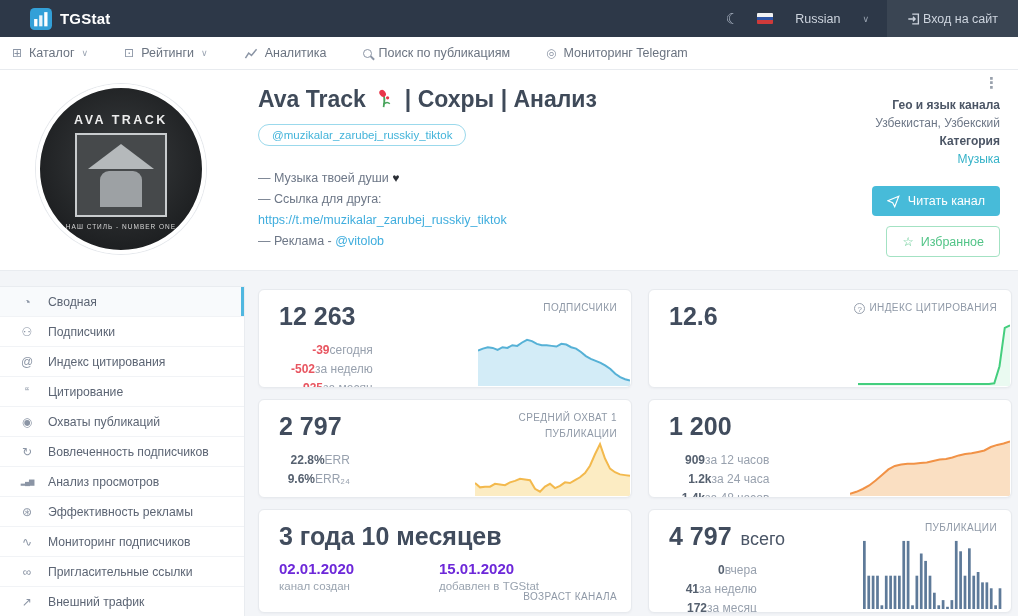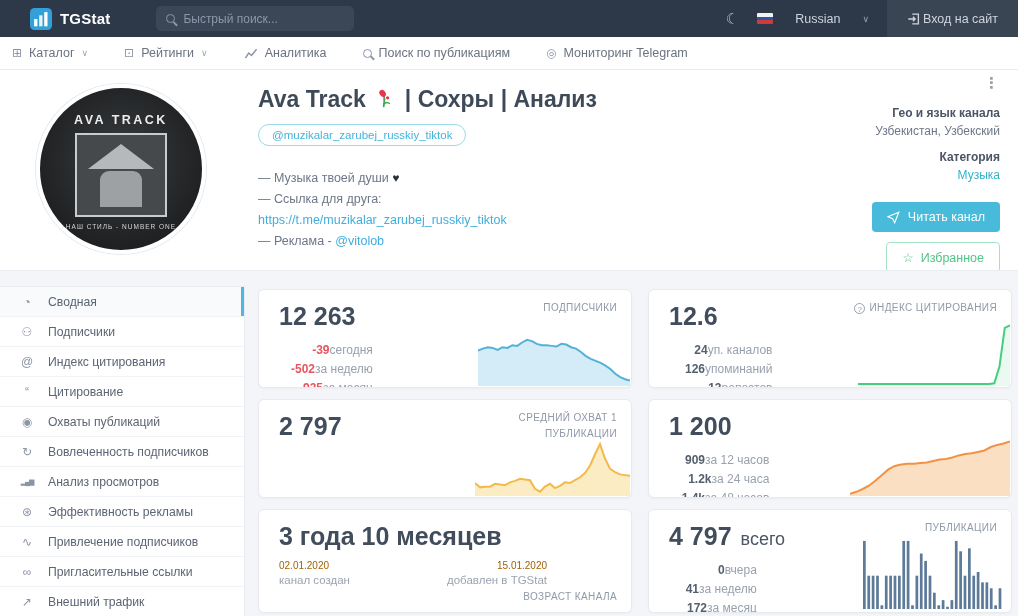--- a/index.html
+++ b/index.html
@@ -47,21 +47,21 @@
   .chan-title { display:flex; align-items:center; gap:9px; font-size:23px; font-weight:700; color:#3f4a59; }
   .pill { display:inline-block; margin-top:11px; border:1px solid #9bd9ec; color:#44b4da;
     border-radius:14px; padding:4px 13px; font-size:11.5px; cursor:pointer; }
   .desc { margin-top:22px; font-size:12.5px; color:#6d7787; line-height:1.68; }
   .desc a, .link { color:#41aede; text-decoration:none; cursor:pointer; }
   .heart { color:#2a2e35; font-size:12px; }
 
   .dots { position:absolute; right:18px; top:4px; color:#98a0ac; font-size:15px; font-weight:700;
     letter-spacing:1px; cursor:pointer; }
   .info-col { position:absolute; right:18px; top:24px; text-align:right; }
-  .meta-label { font-weight:700; color:#4b5565; font-size:12px; margin-top:12px; }
+  .meta-label { font-weight:700; color:#4b5565; font-size:12px; margin-top:4px; }
   .meta-value { color:#6d7787; font-size:12px; margin-top:4px; }
   .meta-value.teal { color:#35b2c8; cursor:pointer; }
   .read-btn { margin-top:20px; display:inline-flex; align-items:center; gap:8px; background:#47bbd9;
     color:#fff; border:none; border-radius:4px; padding:8px 15px; font-size:12.5px; cursor:pointer;
     font-family:inherit; }
   .fav-btn { margin-top:10px; display:inline-flex; align-items:center; gap:7px; background:#fff;
     color:#52c487; border:1px solid #a3e2c3; border-radius:4px; padding:7px 15px; font-size:12.5px;
     cursor:pointer; font-family:inherit; }
 
   
@@ -102,45 +102,41 @@
   .sl { color:#98a1ae; }
   .chart { position:absolute; overflow:hidden; }
   .chart svg { width:100%; height:100%; display:block; }
   .ch-sub   { right:1px; bottom:1px; width:152px; height:68px; }
   .ch-cit   { right:1px; bottom:1px; width:152px; height:66px; }
   .ch-reach { right:1px; bottom:1px; width:155px; height:72px; }
   .ch-ad    { right:1px; bottom:1px; width:160px; height:70px; }
   .ch-pub   { right:8px;  bottom:3px; width:140px; height:74px; }
 
   .date-col { position:absolute; top:50px; }
-  .d1 { left:20px; } .d2 { left:188px;text-align:right; }
-  .dv { font-size:10px; font-weight:400; color:#a16207; }
+  .d1 { left:20px; } .d2 { left:180px; }
+  .dv { font-size:15px; font-weight:700; color:#6d28d9; }
   .dl { font-size:11.5px; color:#9aa4b0; margin-top:3px; }
 
   .lens { position:relative; display:inline-block; width:9px; height:9px;
     border:1.5px solid currentColor; border-radius:50%; flex:none; }
   .lens::after { content:""; position:absolute; width:5px; height:1.5px; background:currentColor;
     transform:rotate(45deg); right:-4px; bottom:-2px; }
 </style>
 </head>
 <body>
 
 <div class="topbar">
   <div class="logo">
     <svg width="22" height="22" viewBox="0 0 24 24">
       <rect width="24" height="24" rx="5" fill="#33a0d8"></rect>
       <rect x="4.5" y="12" width="3.6" height="8" fill="#fff"></rect>
       <rect x="10" y="8" width="3.6" height="12" fill="#e8f4fb"></rect>
       <rect x="15.5" y="4.5" width="3.6" height="15.5" fill="#fff"></rect>
     </svg>
     <span class="logo-text">TGStat</span>
-  </div>
-  <div class="searchbox">
-    <span class="lens"></span>
-    <input placeholder="Быстрый поиск..." style="">
   </div>
   <div class="top-right">
     <span class="moon">☾</span>
     <span class="lang">
       <span class="flag"></span>
       <span>Russian</span>
       <span class="caret">∨</span>
     </span>
     <span class="login">
       <svg width="14" height="14" viewBox="0 0 16 16">
@@ -267,21 +263,21 @@
     <div class="side-item">
       <span class="si-ic blocks">▂▄▆</span>
       <span class="si-label">Анализ просмотров</span>
     </div>
     <div class="side-item">
       <span class="si-ic">⊛</span>
       <span class="si-label">Эффективность рекламы</span>
     </div>
     <div class="side-item">
       <span class="si-ic">∿</span>
-      <span class="si-label">Привлечение подписчиков</span>
+      <span class="si-label">Мониторинг подписчиков</span>
     </div>
     <div class="side-item">
       <span class="si-ic">∞</span>
       <span class="si-label">Пригласительные ссылки</span>
     </div>
     <div class="side-item">
       <span class="si-ic">↗</span>
       <span class="si-label">Внешний трафик</span>
     </div>
   </div>
@@ -298,36 +294,35 @@
         <svg viewBox="0 0 100 100" preserveAspectRatio="none">
           <polygon points="0,100 0.00,48.00 3.23,45.00 6.45,43.00 9.68,44.00 12.90,47.00 16.13,43.00 19.35,44.00 22.58,40.00 25.81,41.00 29.03,36.00 32.26,32.00 35.48,34.00 38.71,38.00 41.94,40.00 45.16,40.00 48.39,41.00 51.61,42.00 54.84,38.00 58.06,39.00 61.29,43.00 64.52,45.00 67.74,50.00 70.97,56.00 74.19,60.00 77.42,63.00 80.65,66.00 83.87,70.00 87.10,75.00 90.32,82.00 93.55,87.00 96.77,90.00 100.00,92.00 100,100" fill="#d3ecf7"></polygon>
           <polyline points="0.00,48.00 3.23,45.00 6.45,43.00 9.68,44.00 12.90,47.00 16.13,43.00 19.35,44.00 22.58,40.00 25.81,41.00 29.03,36.00 32.26,32.00 35.48,34.00 38.71,38.00 41.94,40.00 45.16,40.00 48.39,41.00 51.61,42.00 54.84,38.00 58.06,39.00 61.29,43.00 64.52,45.00 67.74,50.00 70.97,56.00 74.19,60.00 77.42,63.00 80.65,66.00 83.87,70.00 87.10,75.00 90.32,82.00 93.55,87.00 96.77,90.00 100.00,92.00" fill="none" stroke="#56b1d6" stroke-width="2" vector-effect="non-scaling-stroke"></polyline>
         </svg>
       </div>
   </div>
 
   <div class="card c-cit">
     <div class="card-label"><span class="qi">?</span><span>ИНДЕКС ЦИТИРОВАНИЯ</span></div>
     <div class="card-value">12.6</div>
-    <div class="stats">
-      <div><span class="sv">24</span><span class="sl">уп. каналов</span></div>
-      <div><span class="sv">126</span><span class="sl">упоминаний</span></div>
-      <div><span class="sv">13</span><span class="sl">репостов</span></div>
-    </div>
     <div class="chart ch-cit">
         <svg viewBox="0 0 100 100" preserveAspectRatio="none">
           <polygon points="0,100 0.00,97.00 3.45,97.00 6.90,97.00 10.34,97.00 13.79,97.00 17.24,97.00 20.69,97.00 24.14,97.00 27.59,97.00 31.03,97.00 34.48,97.00 37.93,97.00 41.38,97.00 44.83,97.00 48.28,97.00 51.72,97.00 55.17,97.00 58.62,97.00 62.07,97.00 65.52,97.00 68.97,97.00 72.41,97.00 75.86,97.00 79.31,97.00 82.76,97.00 86.21,97.00 89.66,96.00 93.10,70.00 96.55,12.00 100.00,8.00 100,100" fill="#eafaf1"></polygon>
           <polyline points="0.00,97.00 3.45,97.00 6.90,97.00 10.34,97.00 13.79,97.00 17.24,97.00 20.69,97.00 24.14,97.00 27.59,97.00 31.03,97.00 34.48,97.00 37.93,97.00 41.38,97.00 44.83,97.00 48.28,97.00 51.72,97.00 55.17,97.00 58.62,97.00 62.07,97.00 65.52,97.00 68.97,97.00 72.41,97.00 75.86,97.00 79.31,97.00 82.76,97.00 86.21,97.00 89.66,96.00 93.10,70.00 96.55,12.00 100.00,8.00" fill="none" stroke="#44ce7e" stroke-width="2" vector-effect="non-scaling-stroke"></polyline>
         </svg>
       </div>
   </div>
 
   <div class="card c-reach">
     <div class="card-label">СРЕДНИЙ ОХВАТ 1 ПУБЛИКАЦИИ</div>
     <div class="card-value">2 797</div>
+    <div class="stats">
+      <div><span class="sv">22.8%</span><span class="sl">ERR</span></div>
+      <div><span class="sv">9.6%</span><span class="sl">ERR₂₄</span></div>
+    </div>
     <div class="chart ch-reach">
         <svg viewBox="0 0 100 100" preserveAspectRatio="none">
           <polygon points="0,100 0.00,82.00 3.23,88.00 6.45,87.00 9.68,87.00 12.90,83.00 16.13,84.00 19.35,85.00 22.58,81.00 25.81,79.00 29.03,76.00 32.26,77.00 35.48,78.00 38.71,90.00 41.94,94.00 45.16,87.00 48.39,83.00 51.61,89.00 54.84,86.00 58.06,81.00 61.29,82.00 64.52,78.00 67.74,74.00 70.97,68.00 74.19,58.00 77.42,42.00 80.65,28.00 83.87,48.00 87.10,62.00 90.32,67.00 93.55,70.00 96.77,71.00 100.00,72.00 100,100" fill="#fcecc3"></polygon>
           <polyline points="0.00,82.00 3.23,88.00 6.45,87.00 9.68,87.00 12.90,83.00 16.13,84.00 19.35,85.00 22.58,81.00 25.81,79.00 29.03,76.00 32.26,77.00 35.48,78.00 38.71,90.00 41.94,94.00 45.16,87.00 48.39,83.00 51.61,89.00 54.84,86.00 58.06,81.00 61.29,82.00 64.52,78.00 67.74,74.00 70.97,68.00 74.19,58.00 77.42,42.00 80.65,28.00 83.87,48.00 87.10,62.00 90.32,67.00 93.55,70.00 96.77,71.00 100.00,72.00" fill="none" stroke="#f3b94d" stroke-width="2" vector-effect="non-scaling-stroke"></polyline>
         </svg>
       </div>
   </div>
 
   <div class="card c-ad">
     <div class="card-value">1 200</div>

